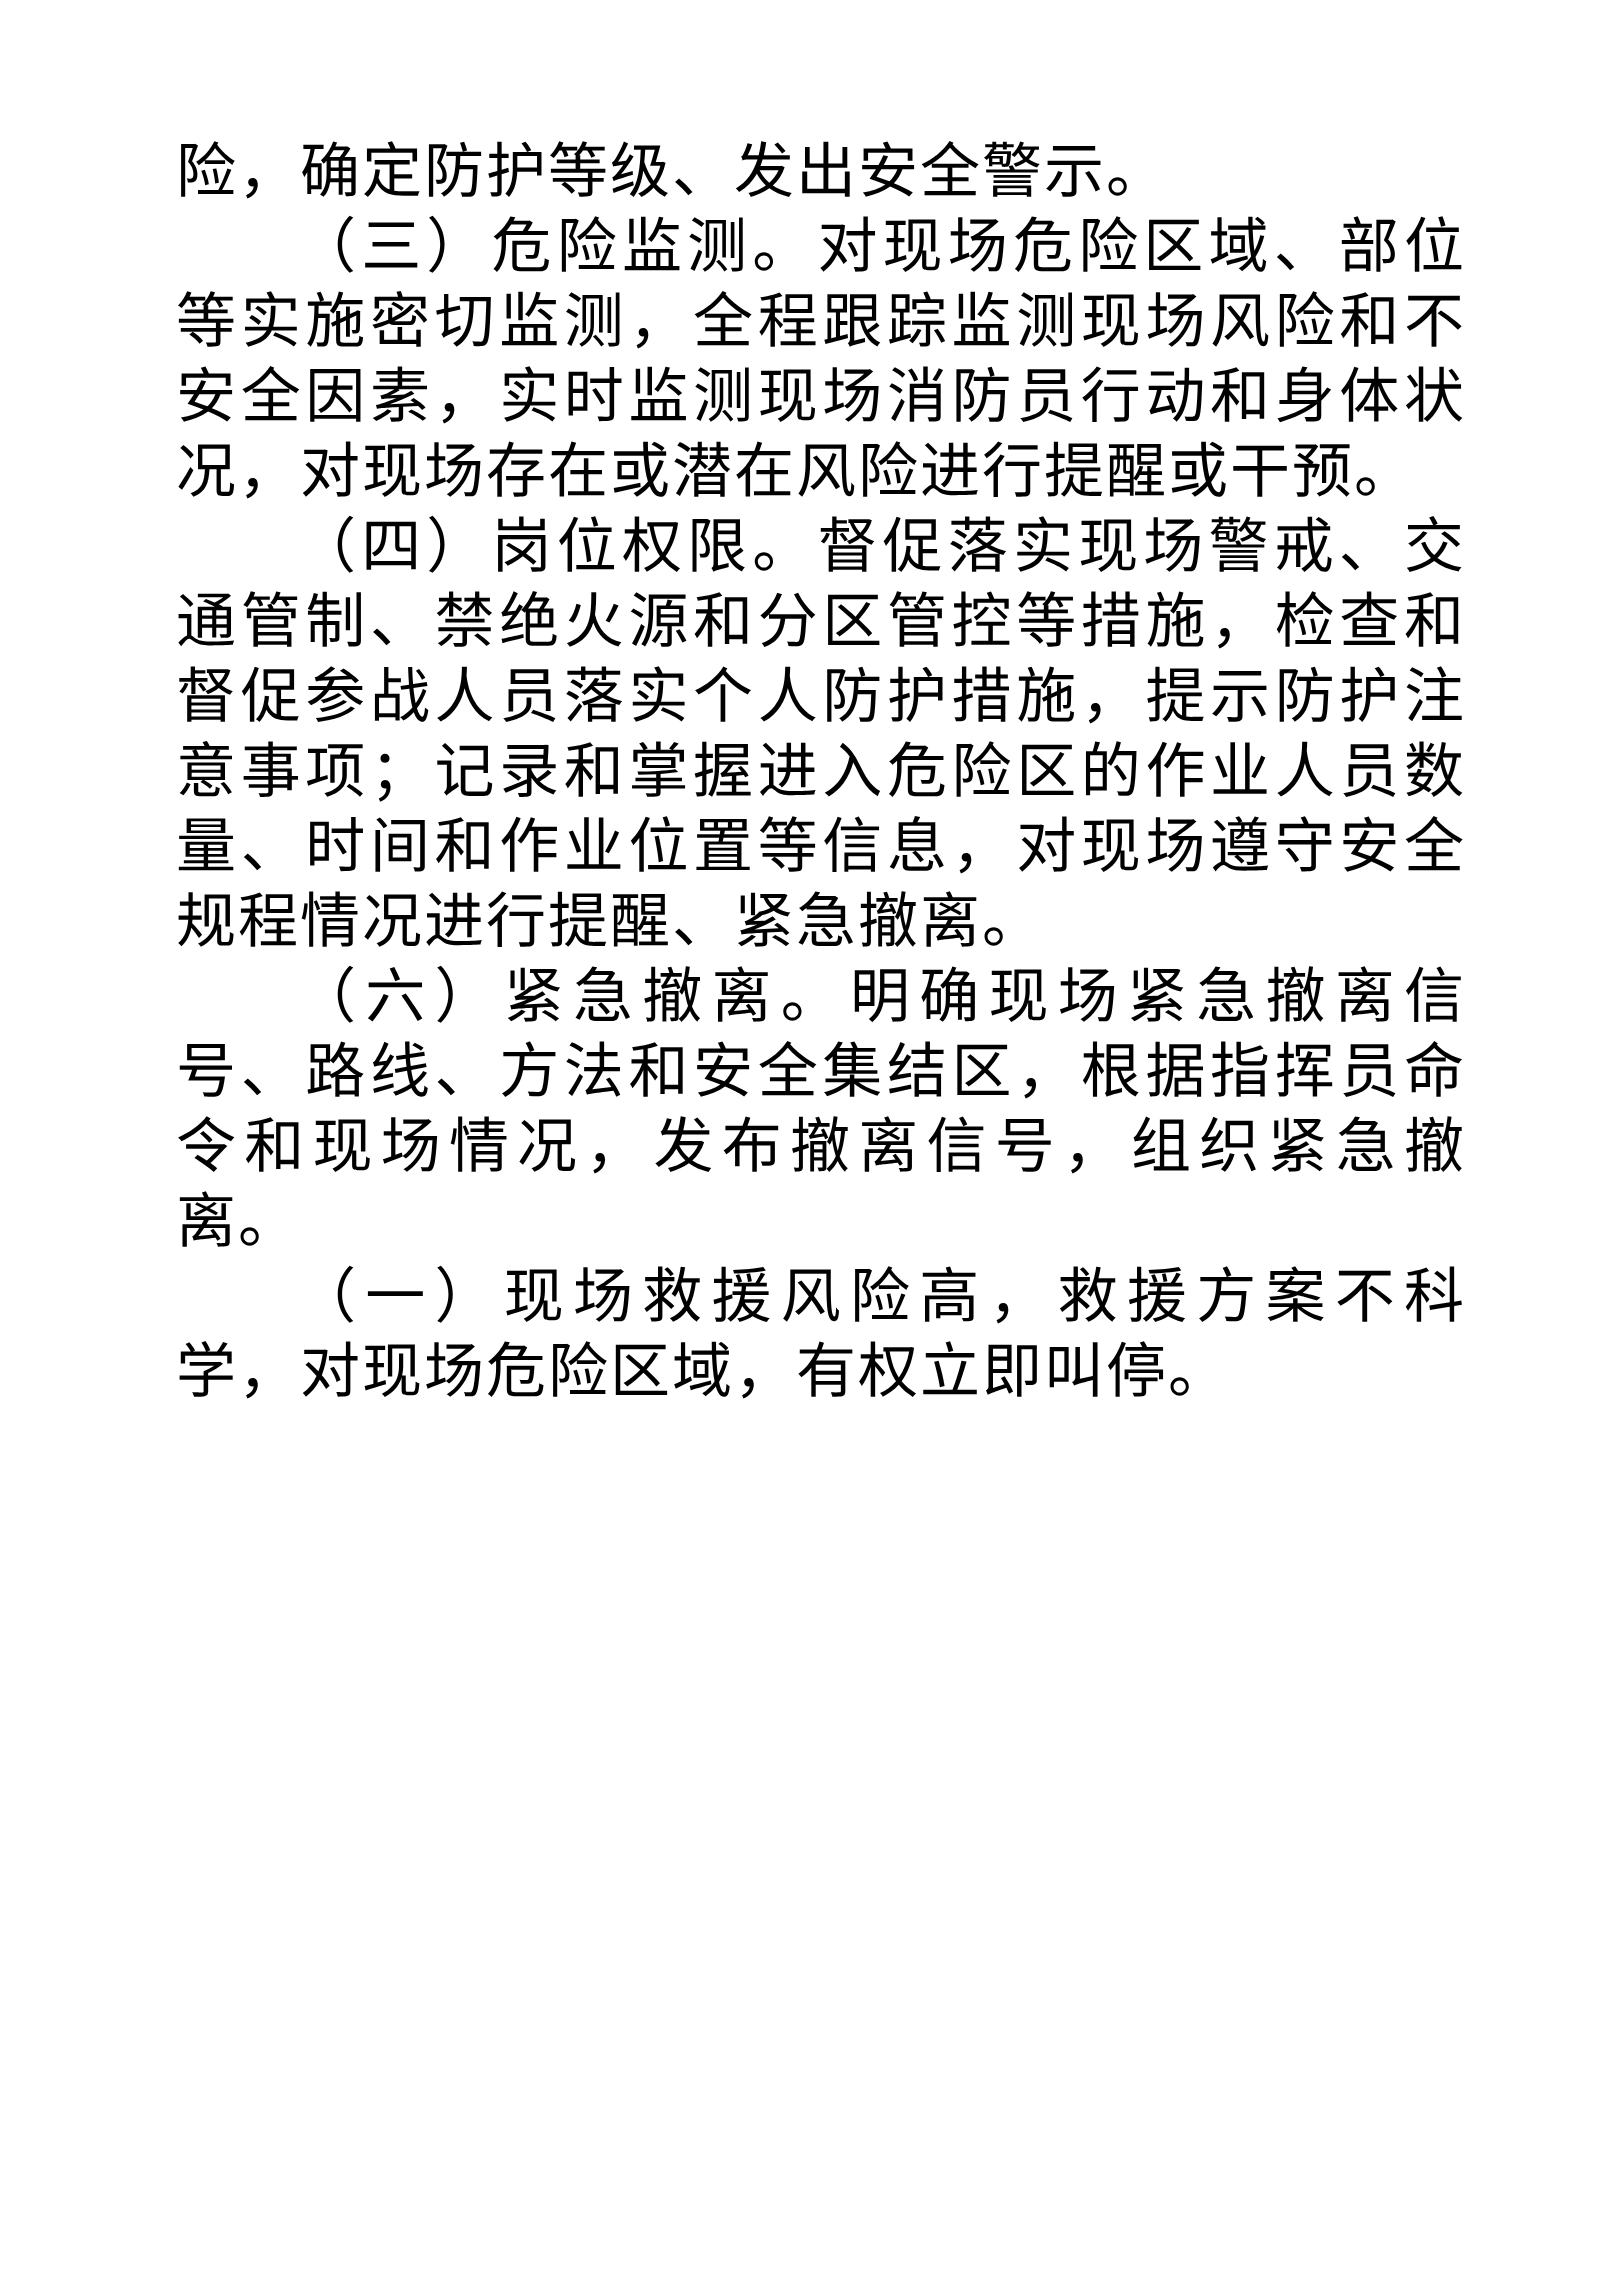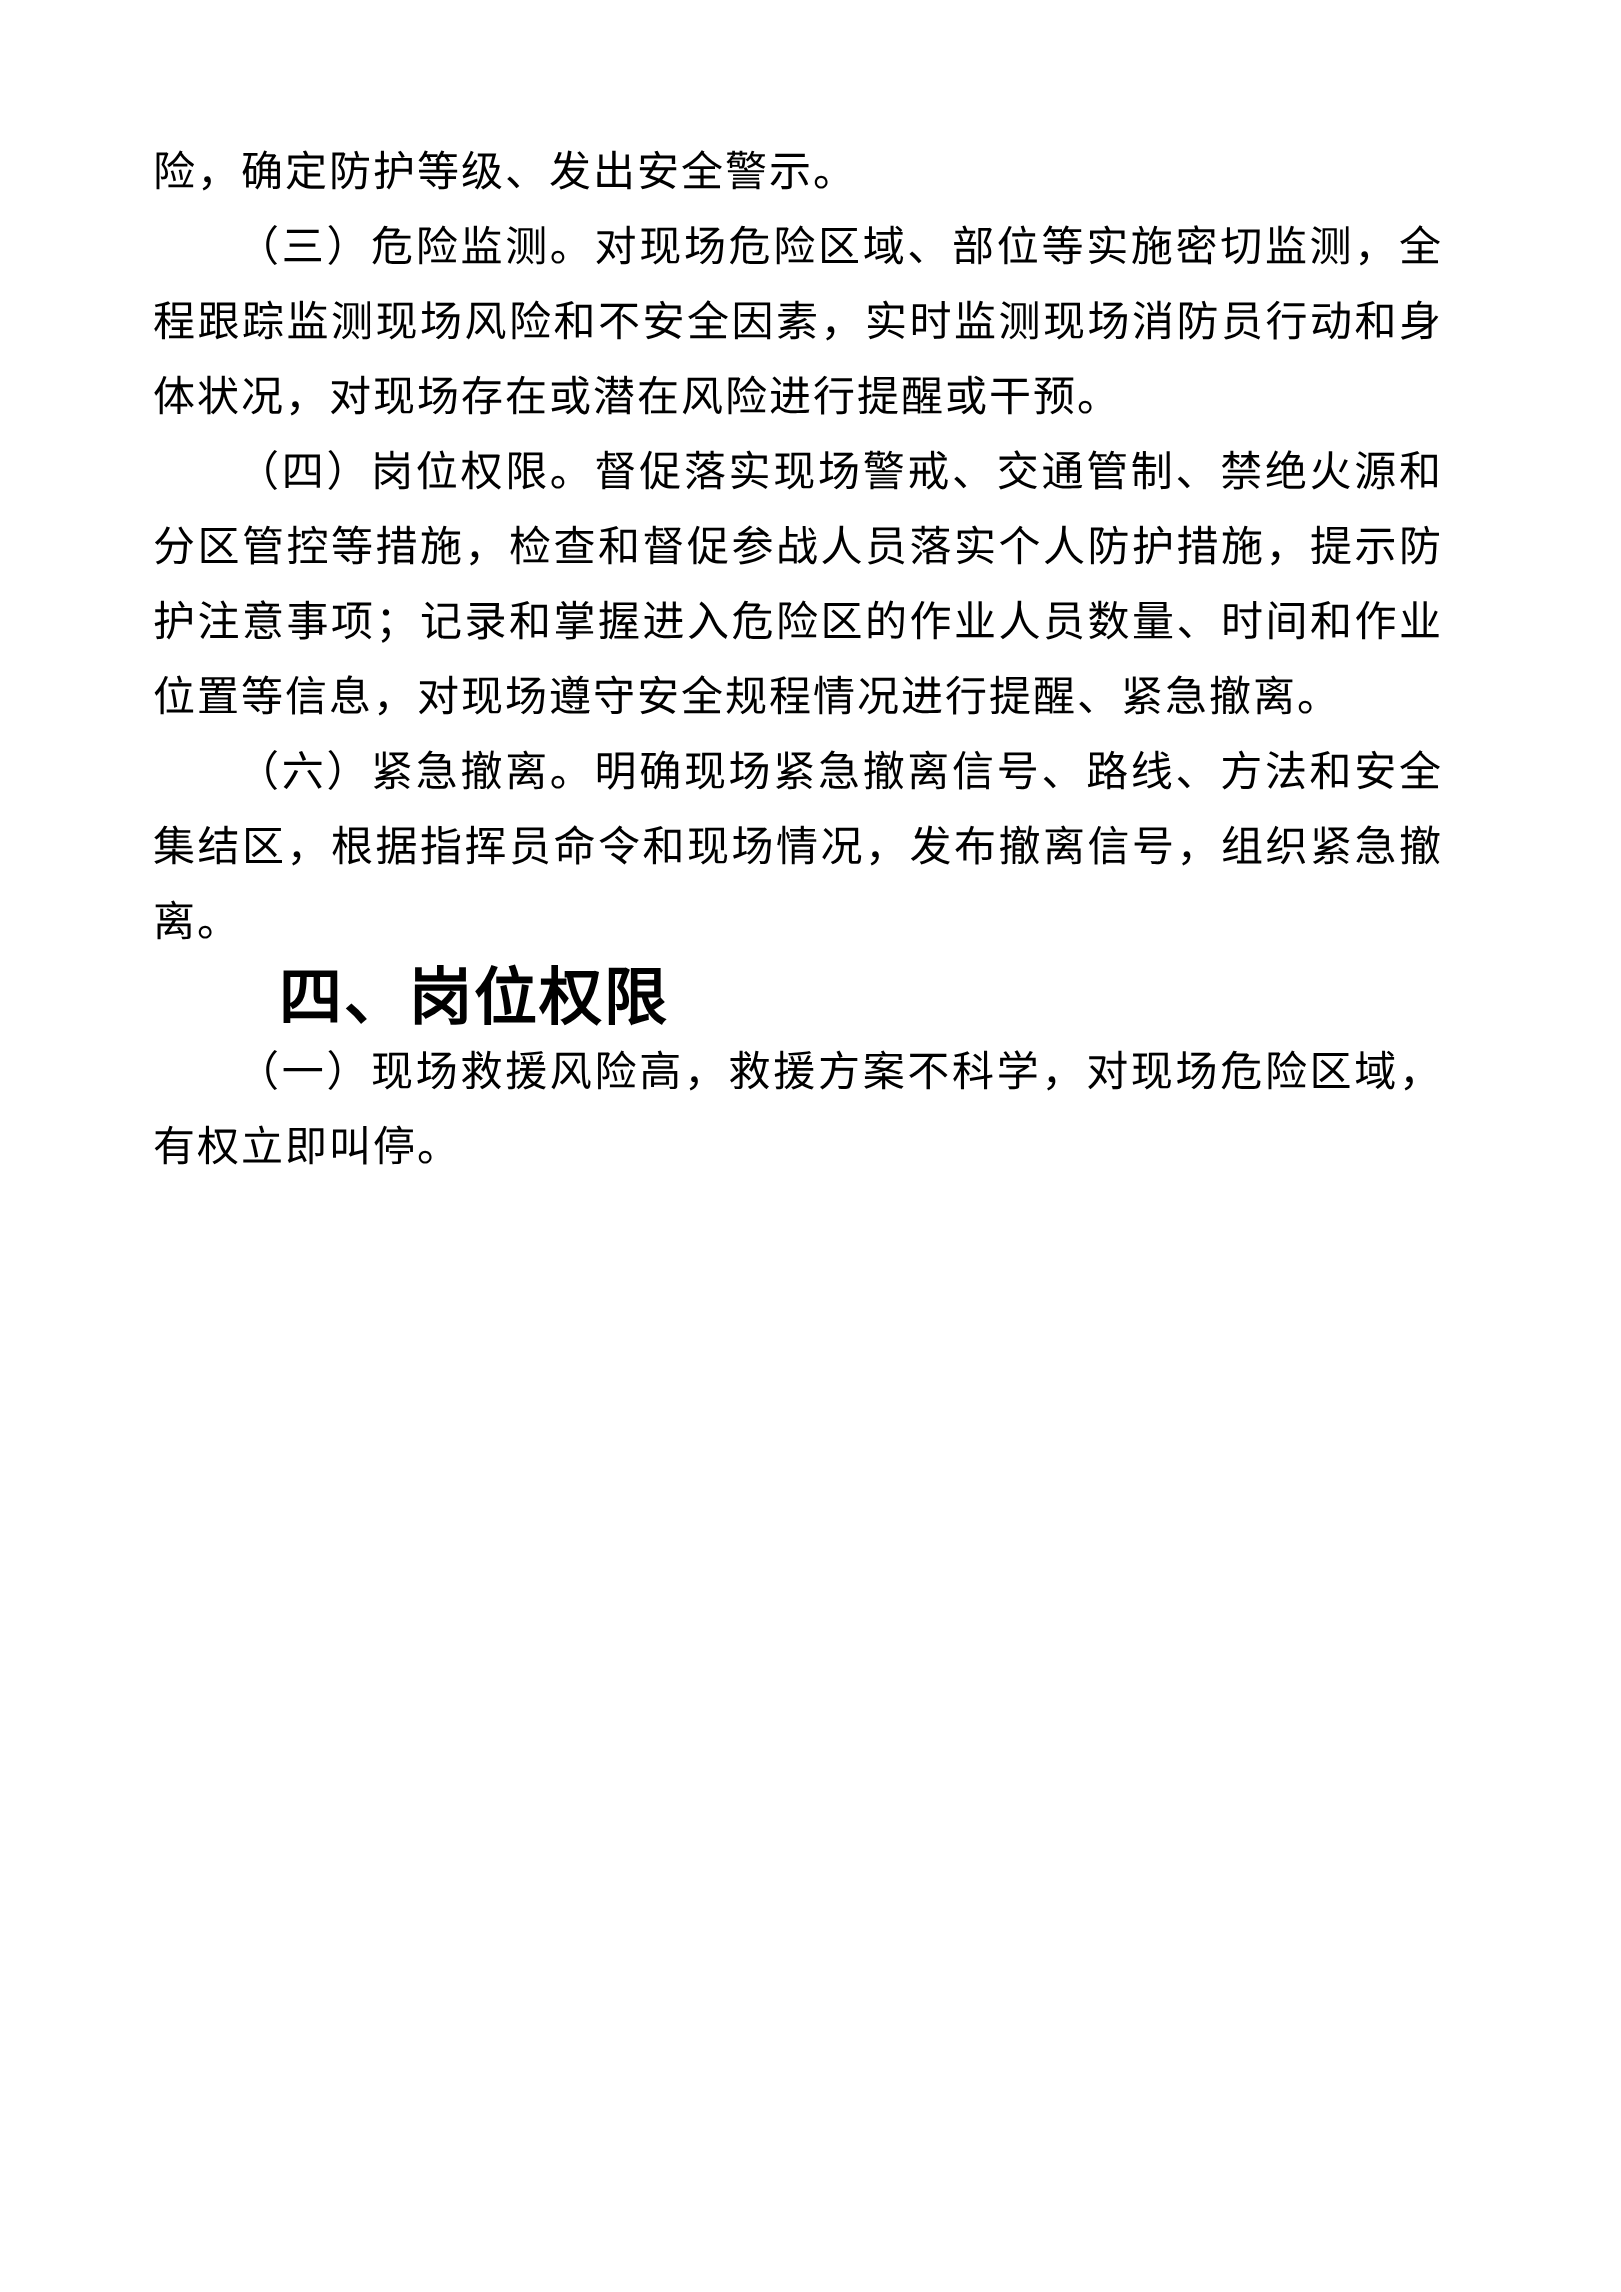--- a/index.html
+++ b/index.html
@@ -11,25 +11,25 @@
     position: relative;
     width: 1621px;
     height: 2293px;
     background: #ffffff;
     box-sizing: border-box;
     overflow: hidden;
   }
   .content {
     position: absolute;
     top: 135px;
-    left: 153px;
+    left: 176px;
     width: 1290px;
     color: #000000;
     font-family: "Liberation Serif", "DejaVu Serif", serif;
-    font-size: 42px;
+    font-size: 60px;
     line-height: 75px;
     letter-spacing: 2px;
     text-align: justify;
   }
   .para {
     margin: 0;
     padding: 0;
     text-indent: 2em;
   }
   .para.continuation {
@@ -55,20 +55,19 @@
 
     <p class="para continuation"><span>险，确定防护等级、发出安全警示。</span></p>
 
     <p class="para item"><span class="lead">（三）危险监测。</span><span>对现场危险区域、部位等实施密切监测，全程跟踪监测现场风险和不安全因素，实时监测现场消防员行动和身体状况，对现场存在或潜在风险进行提醒或干预。</span></p>
 
     <p class="para item"><span class="lead">（四）岗位权限。</span><span>督促落实现场警戒、交通管制、禁绝火源和分区管控等措施，检查和督促参战人员落实个人防护措施，提示防护注意事项；记录和掌握进入危险区的作业人员数量、时间和作业位置等信息，对现场遵守安全规程情况进行提醒、紧急撤离。</span></p>
 
 
     <p class="para item"><span class="lead">（六）紧急撤离。</span><span>明确现场紧急撤离信号、路线、方法和安全集结区，根据指挥员命令和现场情况，发布撤离信号，组织紧急撤离。</span></p>
 
-    <h2 class="heading"><span>四、岗位权限</span></h2>
 
 
     <p class="para item"><span class="lead">（一）</span><span>现场救援风险高，救援方案不科学，对现场危险区域，有权立即叫停。</span></p>
 
   </main>
 </div>
 
 
 </body></html>

